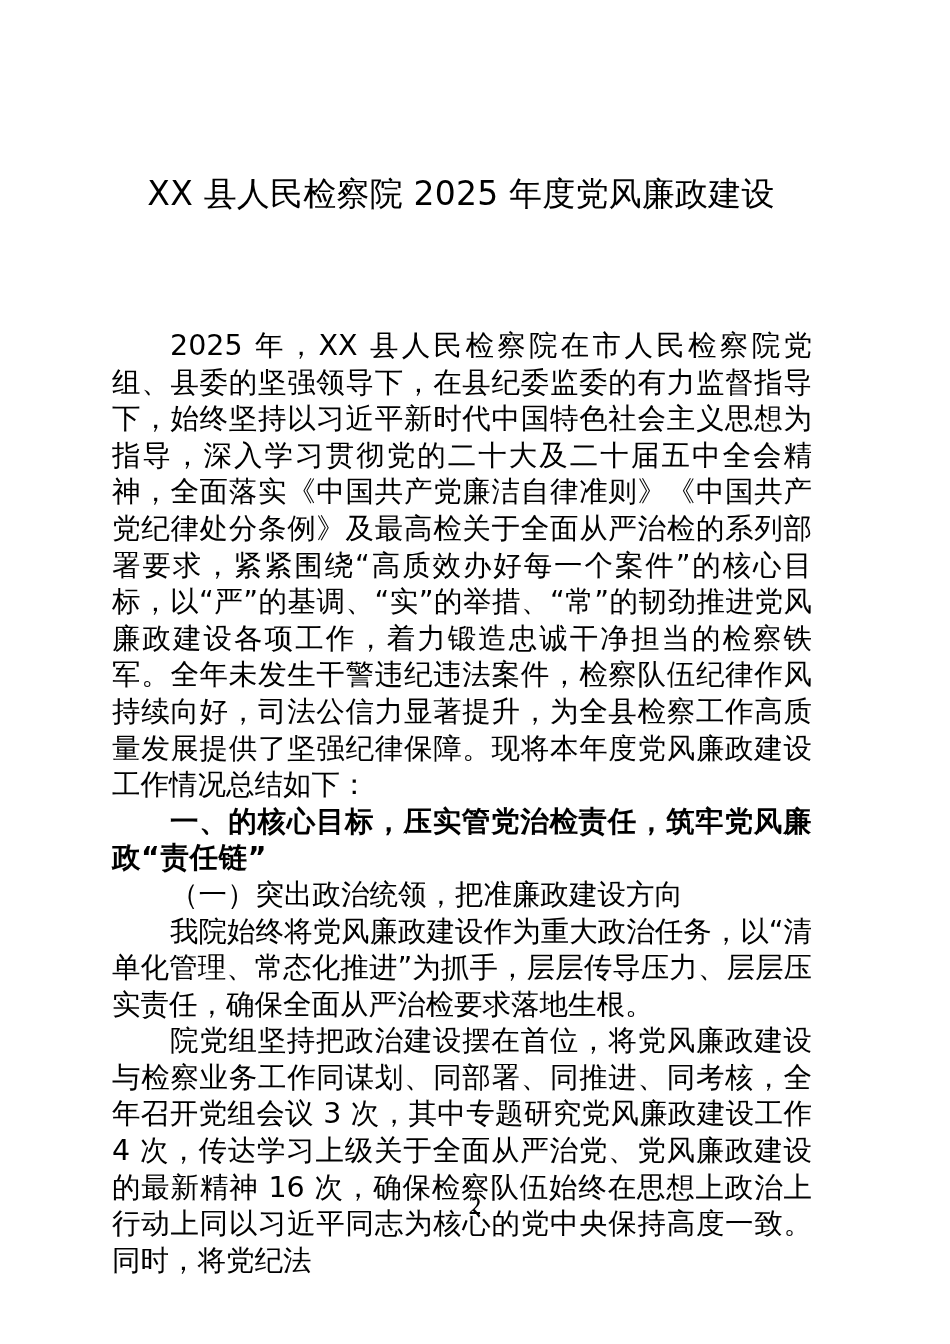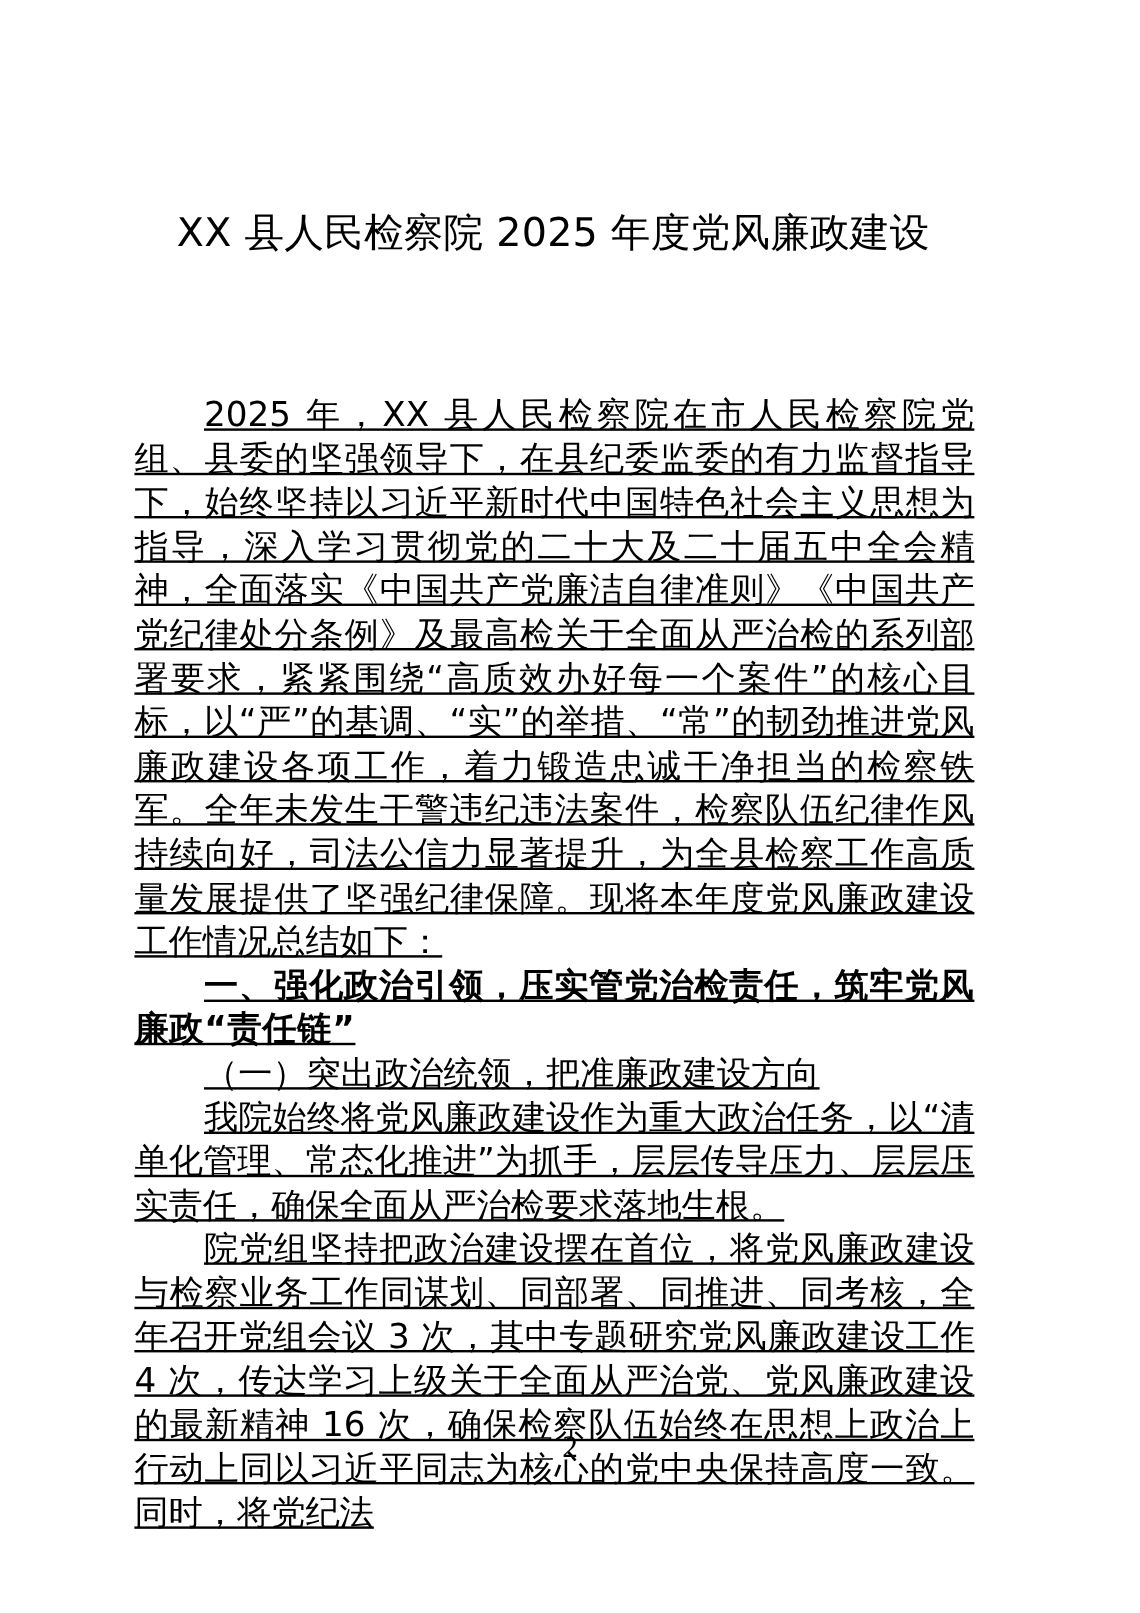--- a/index.html
+++ b/index.html
@@ -37,21 +37,20 @@
     display: block;
     white-space: nowrap;
   }
 
   
   .body-area {
     position: absolute;
     left: 112px;
     top: 328px;
     width: 700px;
-    text-decoration: underline;
   }
 
   .para {
     font-family: "DejaVu Sans", "Liberation Sans", sans-serif;
     font-size: 28.5px;
     line-height: 36.6px;
     color: #000000;
     text-align: justify;
     text-align-last: left;
     text-justify: inter-character;
@@ -87,21 +86,21 @@
 <body>
 
 <div class="page">
 
   <div class="doc-title">
     <span class="tline">XX 县人民检察院 2025 年度党风廉政建设</span>
   </div>
 
   <div class="body-area">
     <p class="para">2025 年，XX 县人民检察院在市人民检察院党组、县委的坚强领导下，在县纪委监委的有力监督指导下，始终坚持以习近平新时代中国特色社会主义思想为指导，深入学习贯彻党的二十大及二十届五中全会精神，全面落实《中国共产党廉洁自律准则》《中国共产党纪律处分条例》及最高检关于全面从严治检的系列部署要求，紧紧围绕“高质效办好每一个案件”的核心目标，以“严”的基调、“实”的举措、“常”的韧劲推进党风廉政建设各项工作，着力锻造忠诚干净担当的检察铁军。全年未发生干警违纪违法案件，检察队伍纪律作风持续向好，司法公信力显著提升，为全县检察工作高质量发展提供了坚强纪律保障。现将本年度党风廉政建设工作情况总结如下：</p>
-    <p class="para heading-1">一、强化政治引领，压实管党治检责任，筑牢党风廉政“责任链”</p>
+    <p class="para heading-1">一、的核心目标，压实管党治检责任，筑牢党风廉政“责任链”</p>
     <p class="para sub-heading">（一）突出政治统领，把准廉政建设方向</p>
     <p class="para">我院始终将党风廉政建设作为重大政治任务，以“清单化管理、常态化推进”为抓手，层层传导压力、层层压实责任，确保全面从严治检要求落地生根。</p>
     <p class="para">院党组坚持把政治建设摆在首位，将党风廉政建设与检察业务工作同谋划、同部署、同推进、同考核，全年召开党组会议 3 次，其中专题研究党风廉政建设工作 4 次，传达学习上级关于全面从严治党、党风廉政建设的最新精神 16 次，确保检察队伍始终在思想上政治上行动上同以习近平同志为核心的党中央保持高度一致。同时，将党纪法</p>
   </div>
 
   <div class="page-number">2</div>
 
 </div>
 
 </body></html>

